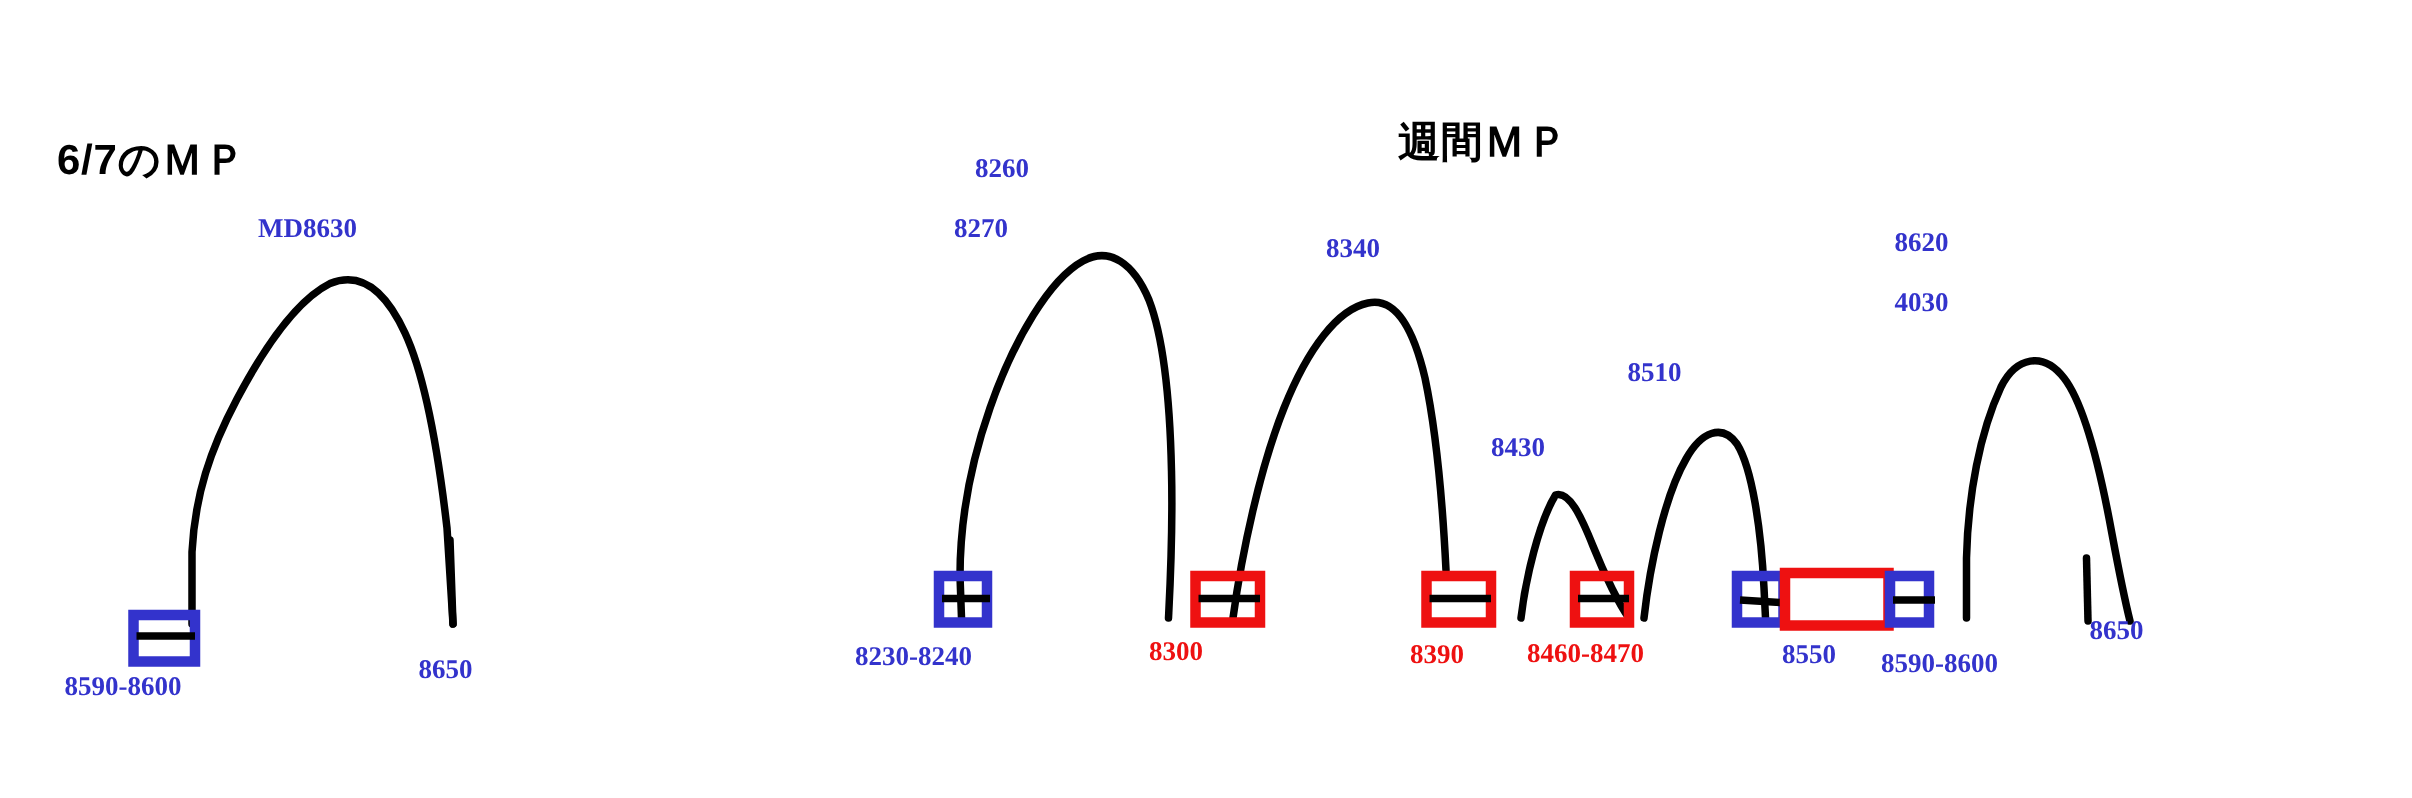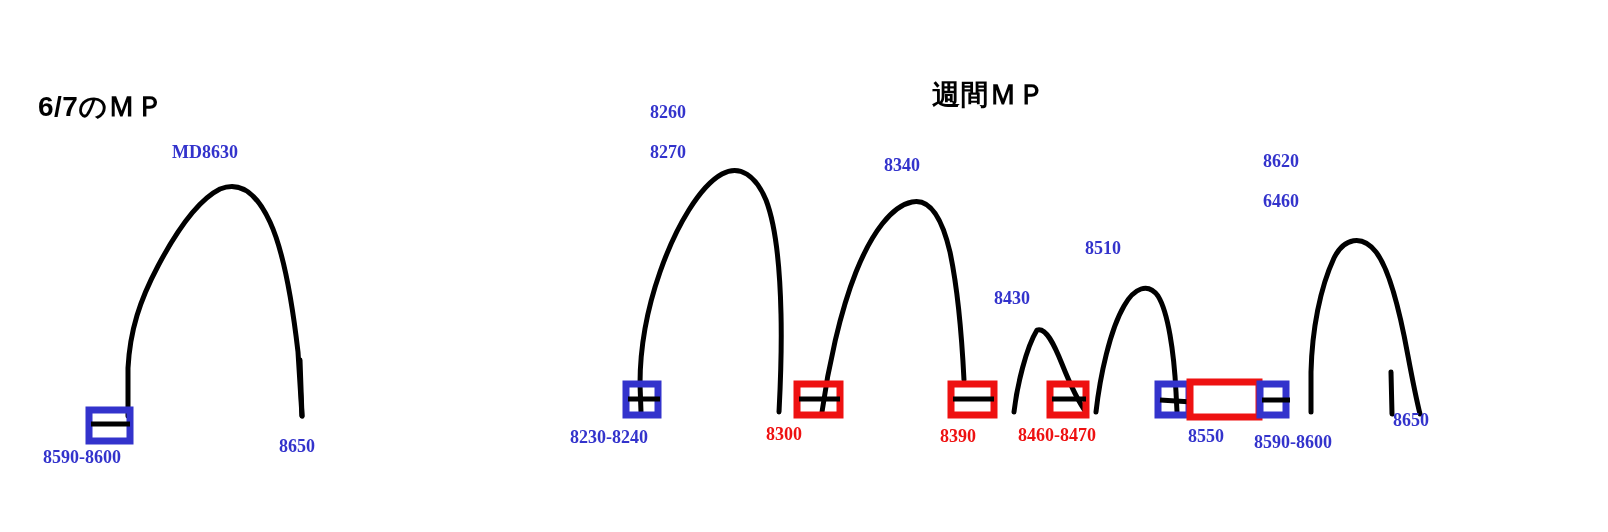--- a/index.html
+++ b/index.html
@@ -132,31 +132,31 @@
   <div class="lbl blue" style="left:172px; top:142px;">MD8630</div>
 
   <div class="lbl blue" style="left:43px; top:447px;">8590-8600</div>
 
   <div class="lbl blue" style="left:279px; top:436px;">8650</div>
 
   <div class="chart-title" style="left:932px; top:76px;">週間ＭＰ</div>
 
   <div class="lbl blue" style="left:650px; top:102px;">8260</div>
 
-  <div class="lbl blue" style="left:650px; top:142px;">8270</div>
+  <div class="lbl blue" style="left:636px; top:142px;">8270</div>
 
   <div class="lbl blue" style="left:852px; top:155px;margin-left:32px;">8340</div>
 
   <div class="lbl blue" style="left:994px; top:288px;">8430</div>
 
   <div class="lbl blue" style="left:1085px; top:238px;">8510</div>
 
   <div class="lbl blue" style="left:1263px; top:151px;">8620</div>
 
-  <div class="lbl blue" style="left:1263px; top:191px;">6460</div>
+  <div class="lbl blue" style="left:1263px; top:191px;">4030</div>
 
   <div class="lbl blue" style="left:570px; top:427px;">8230-8240</div>
 
   <div class="lbl red" style="left:766px; top:424px;">8300</div>
 
   <div class="lbl red" style="left:940px; top:426px;">8390</div>
 
   <div class="lbl red" style="left:1018px; top:425px;">8460-8470</div>
 
   <div class="lbl blue" style="left:1152px; top:426px;margin-left:36px;">8550</div>

